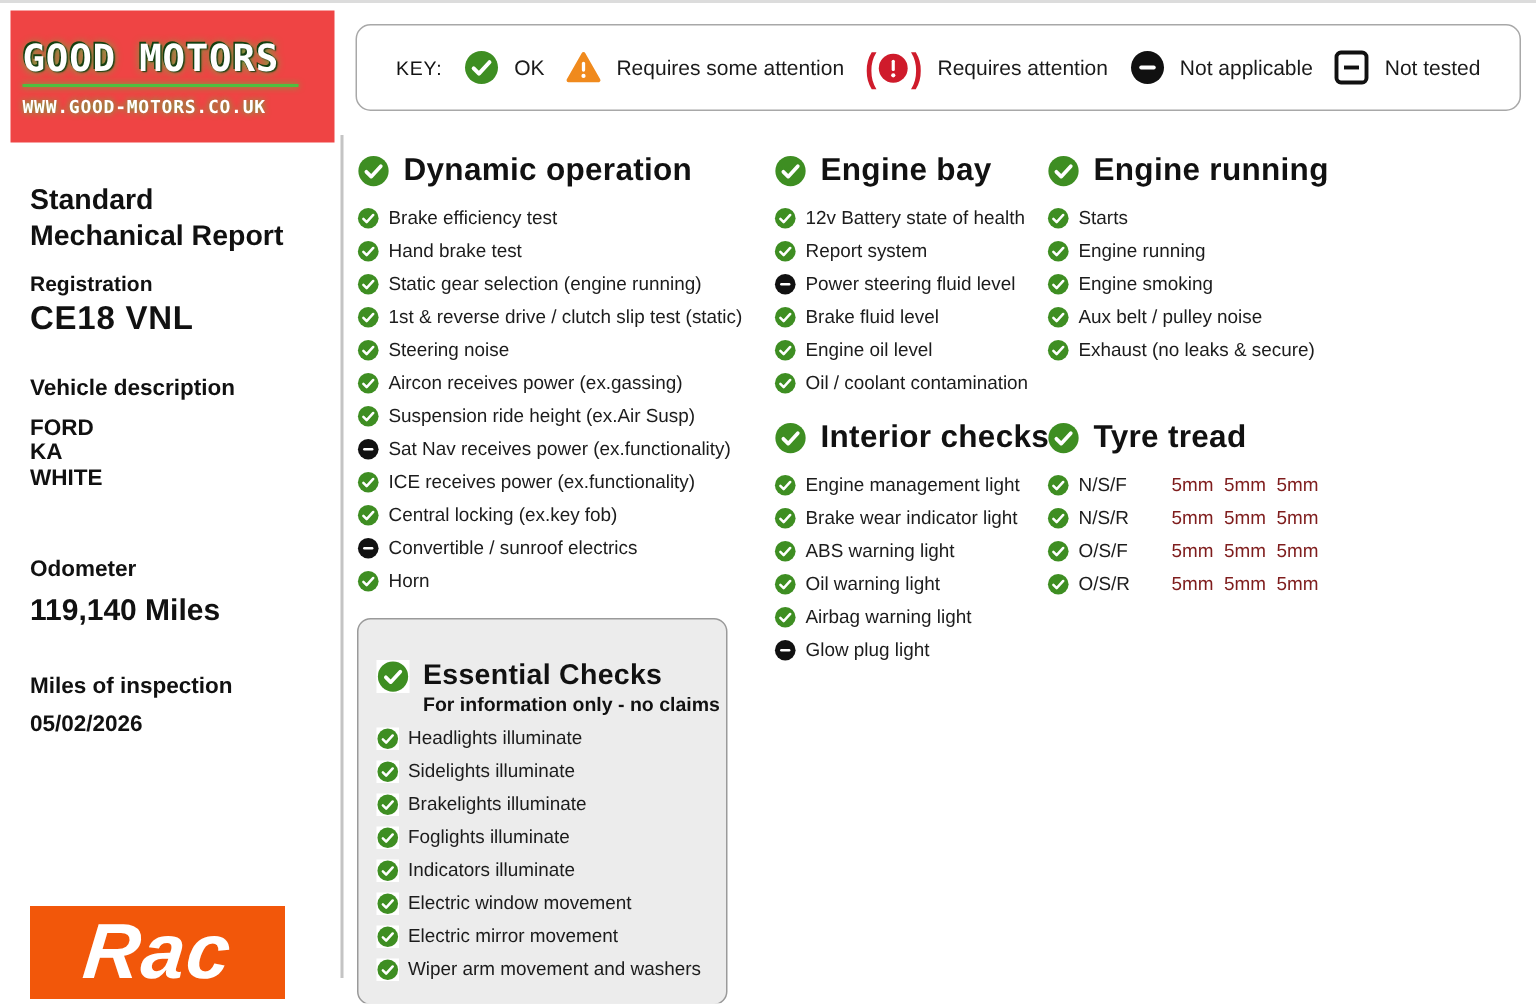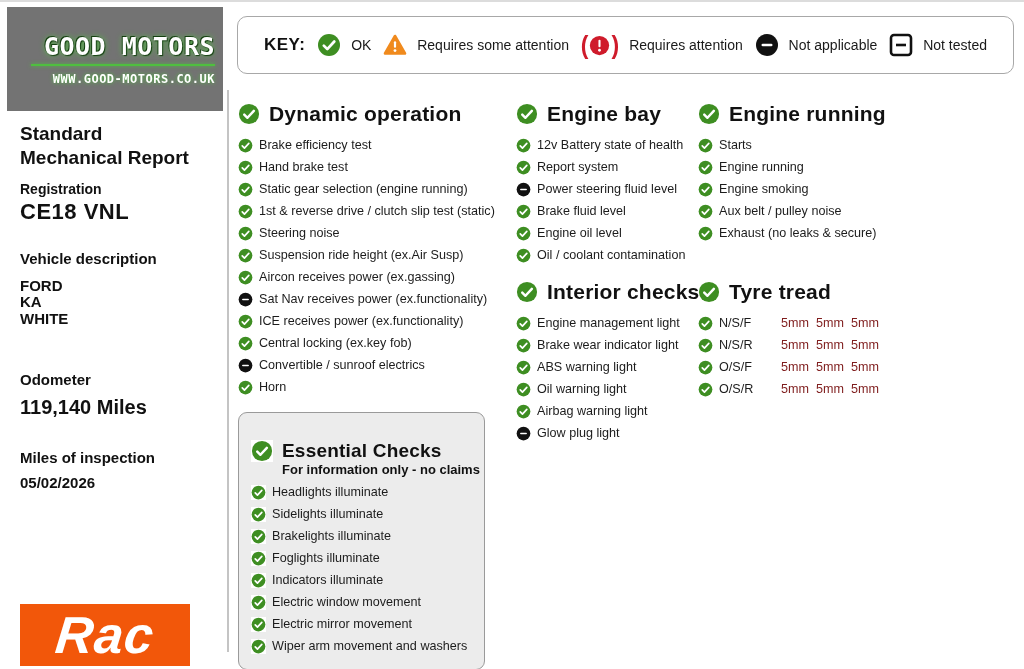--- a/index.html
+++ b/index.html
@@ -5,33 +5,33 @@
   :root{
     --green:#3e8e22; --orange:#f08a1d; --red:#cf1b2b; --black-ic:#111111;
     --rac:#f2570a; --logo-green:#4fbf3f;
   }
   *{margin:0;padding:0;box-sizing:border-box;}
   html,body{background:#fff;}
   body{font-family:"Liberation Sans",sans-serif;color:#111;}
   .page{position:relative;width:1024px;height:669px;background:#fff;overflow:hidden;border-top:2px solid #dcdcdc;}
 
   
-  .logo-box{position:absolute;left:7px;top:5px;width:216px;height:104px;background:#737373;
-    display:flex;flex-direction:column;align-items:flex-end;justify-content:center;padding:6px 8px;}
+  .logo-box{position:absolute;left:7px;top:5px;width:216px;height:88px;background:#ef4444;
+    display:flex;flex-direction:column;align-items:flex-start;justify-content:center;padding:6px 8px;}
   .logo-title{font-family:"DejaVu Sans Mono",monospace;font-weight:bold;font-size:25px;color:#fff;
     letter-spacing:0.5px;white-space:nowrap;
     text-shadow:-1px -1px 0 #143f10,1px 1px 1px #143f10,0 0 6px var(--logo-green);}
   .logo-rule{width:92%;height:2px;background:var(--logo-green);margin:3px 0 6px;box-shadow:0 0 4px var(--logo-green);}
   .logo-url{font-family:"DejaVu Sans Mono",monospace;font-weight:bold;font-size:12px;color:#fff;
     letter-spacing:0.5px;white-space:nowrap;text-shadow:0 0 4px var(--logo-green);}
 
   
   .key-box{position:absolute;left:237px;top:14px;width:777px;height:58px;border:1.5px solid #a8a8a8;
     border-radius:10px;display:flex;align-items:center;padding:0 26px;justify-content:space-between;background:#fff;}
-  .key-label{font-weight:bold;font-size:17px;letter-spacing:0.5px;}
+  .key-label{font-weight:normal;font-size:13px;letter-spacing:0.5px;}
   .key-item{display:flex;align-items:center;gap:10px;white-space:nowrap;}
   .key-item .txt{font-size:14px;color:#1a1a1a;}
 
   
   .icon{display:inline-flex;flex:none;align-items:center;justify-content:center;}
   .icon svg{display:block;width:100%;height:100%;}
   .ic-lg{width:22px;height:22px;}
   .ic-sm{width:15px;height:15px;}
   .ic-key{width:24px;height:24px;}
   .alert-icon{display:inline-flex;align-items:center;gap:1px;}
@@ -224,30 +224,30 @@
             </span>
             <span class="item-label">Steering noise</span>
           </div>
           <div class="item">
             <span class="icon ic-sm">
               <svg viewBox="0 0 24 24">
                 <circle cx="12" cy="12" r="11" fill="#3e8e22"></circle>
                 <path d="M6.8 12.6l3.5 3.5 7-7.6" fill="none" stroke="#fff" stroke-width="2.7" stroke-linecap="round" stroke-linejoin="round"></path>
               </svg>
             </span>
+            <span class="item-label">Aircon receives power (ex.gassing)</span>
+          </div>
+          <div class="item">
+            <span class="icon ic-sm">
+              <svg viewBox="0 0 24 24">
+                <circle cx="12" cy="12" r="11" fill="#3e8e22"></circle>
+                <path d="M6.8 12.6l3.5 3.5 7-7.6" fill="none" stroke="#fff" stroke-width="2.7" stroke-linecap="round" stroke-linejoin="round"></path>
+              </svg>
+            </span>
             <span class="item-label">Suspension ride height (ex.Air Susp)</span>
-          </div>
-          <div class="item">
-            <span class="icon ic-sm">
-              <svg viewBox="0 0 24 24">
-                <circle cx="12" cy="12" r="11" fill="#3e8e22"></circle>
-                <path d="M6.8 12.6l3.5 3.5 7-7.6" fill="none" stroke="#fff" stroke-width="2.7" stroke-linecap="round" stroke-linejoin="round"></path>
-              </svg>
-            </span>
-            <span class="item-label">Aircon receives power (ex.gassing)</span>
           </div>
           <div class="item">
             <span class="icon ic-sm">
               <svg viewBox="0 0 24 24">
                 <circle cx="12" cy="12" r="11" fill="#111111"></circle>
                 <rect x="6.5" y="10.7" width="11" height="2.6" rx="1.3" fill="#fff"></rect>
               </svg>
             </span>
             <span class="item-label">Sat Nav receives power (ex.functionality)</span>
           </div>

